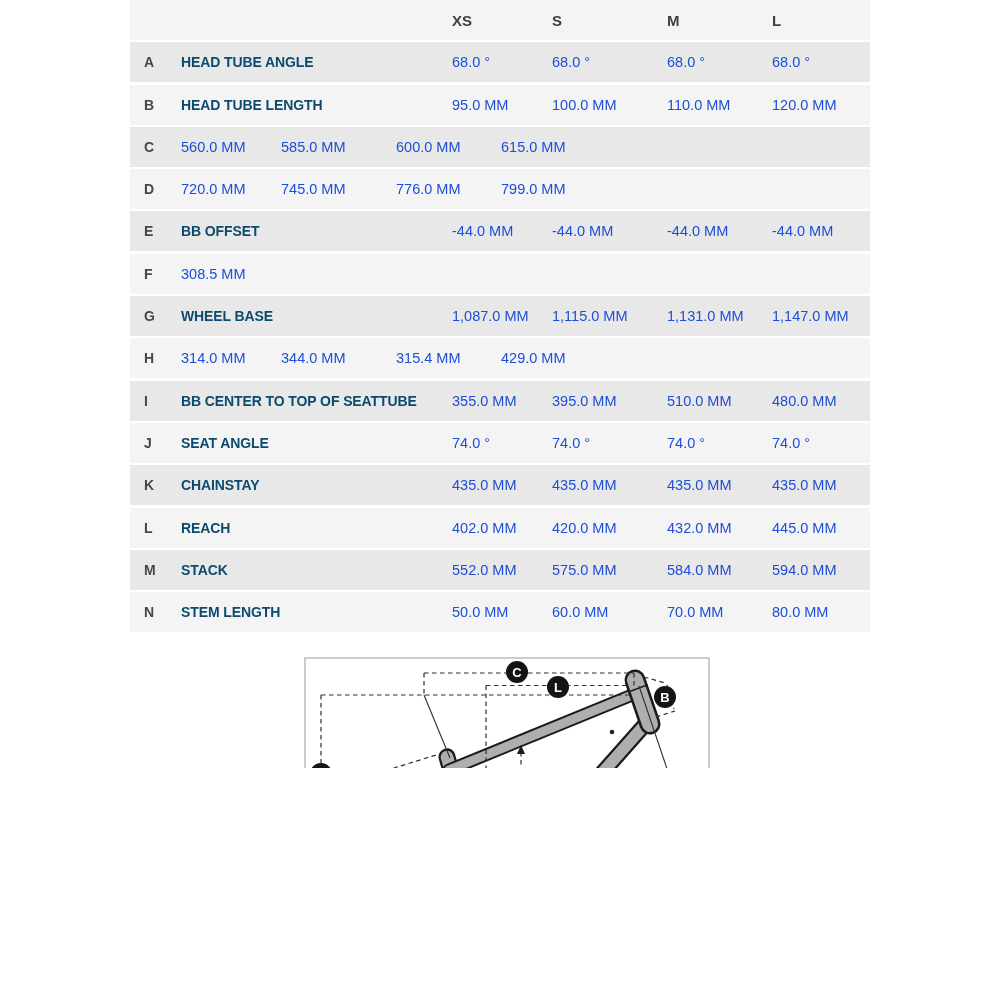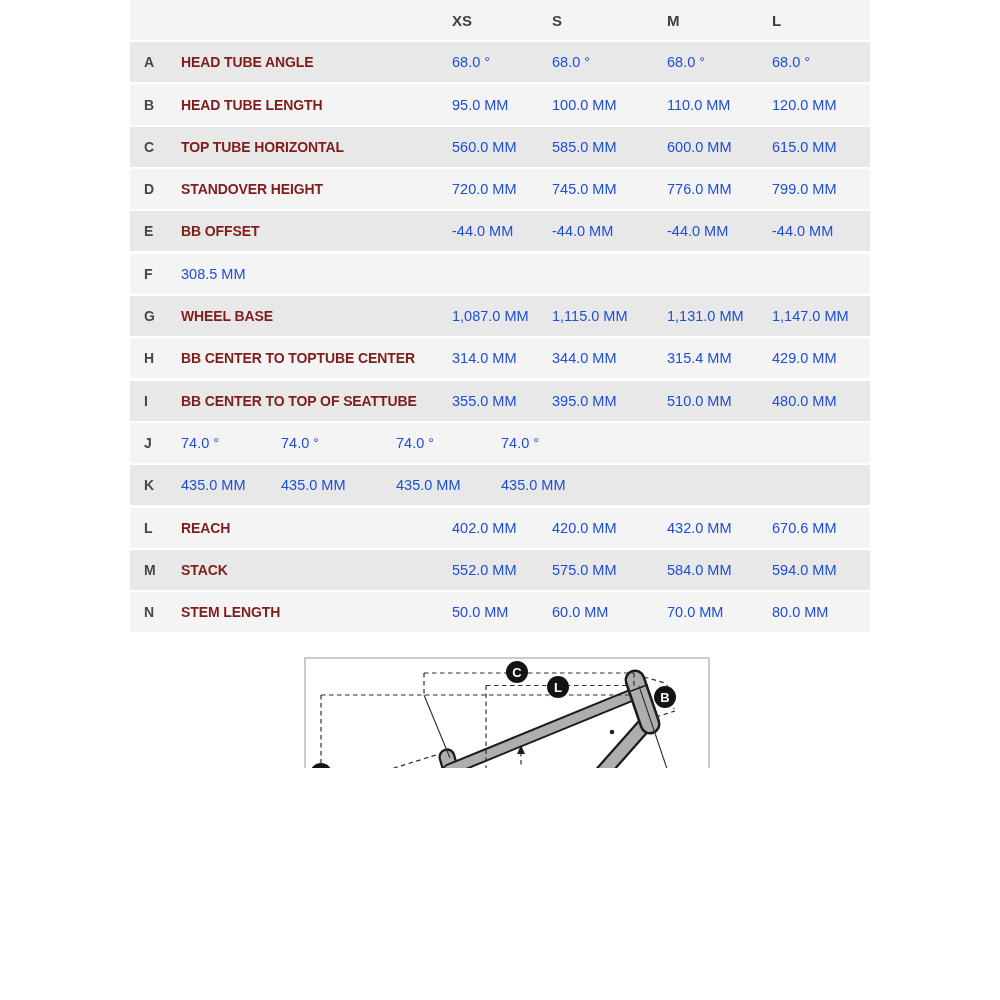--- a/index.html
+++ b/index.html
@@ -6,21 +6,21 @@
   .canvas{position:relative;width:1000px;height:768px;background:#ffffff;overflow:hidden;
           font-family:"Liberation Sans","DejaVu Sans",sans-serif;}
 
   
   .geo-table{position:absolute;left:130px;top:0;width:740px;}
   .thead{height:40px;margin-bottom:2.3px;background:#f4f4f4;display:flex;align-items:center;}
   .trow{height:40px;margin-bottom:2.3px;display:flex;align-items:center;}
   .trow.odd{background:#e8e8e8;}
   .trow.even{background:#f4f4f4;}
   .c-letter{width:51px;padding-left:14px;box-sizing:border-box;font-size:14px;font-weight:bold;color:#474747;}
-  .c-name{width:271px;font-size:14px;font-weight:bold;color:#7f1d1d;letter-spacing:-0.1px;}
+  .c-name{width:271px;font-size:14px;font-weight:bold;color:#0c4a6e;letter-spacing:-0.1px;}
   .c-val{font-size:14.5px;color:#1d4ed8;}
   .v0{width:100px;} .v1{width:115px;} .v2{width:105px;} .v3{flex:1;}
   .thead .c-val{font-size:15px;font-weight:bold;color:#3f3f3f;}
   .thead .pad{width:322px;}
 
   
   .diagram-box{position:absolute;left:304px;top:657px;width:402px;height:296px;
                border:2px solid #cccccc;background:#ffffff;}
   .diagram-box svg{overflow:visible;display:block;}
   .caption{position:absolute;left:304px;top:965px;width:406px;text-align:center;
@@ -60,29 +60,27 @@
         <div class="trow even">
           <div class="c-letter">B</div>
           <div class="c-name">HEAD TUBE LENGTH</div>
           <div class="c-val v0">95.0 MM</div>
           <div class="c-val v1">100.0 MM</div>
           <div class="c-val v2">110.0 MM</div>
           <div class="c-val v3">120.0 MM</div>
         </div>
         <div class="trow odd">
           <div class="c-letter">C</div>
-          <div class="c-name">TOP TUBE HORIZONTAL</div>
           <div class="c-val v0">560.0 MM</div>
           <div class="c-val v1">585.0 MM</div>
           <div class="c-val v2">600.0 MM</div>
           <div class="c-val v3">615.0 MM</div>
         </div>
         <div class="trow even">
           <div class="c-letter">D</div>
-          <div class="c-name">STANDOVER HEIGHT</div>
           <div class="c-val v0">720.0 MM</div>
           <div class="c-val v1">745.0 MM</div>
           <div class="c-val v2">776.0 MM</div>
           <div class="c-val v3">799.0 MM</div>
         </div>
         <div class="trow odd">
           <div class="c-letter">E</div>
           <div class="c-name">BB OFFSET</div>
           <div class="c-val v0">-44.0 MM</div>
           <div class="c-val v1">-44.0 MM</div>
@@ -99,55 +97,56 @@
         <div class="trow odd">
           <div class="c-letter">G</div>
           <div class="c-name">WHEEL BASE</div>
           <div class="c-val v0">1,087.0 MM</div>
           <div class="c-val v1">1,115.0 MM</div>
           <div class="c-val v2">1,131.0 MM</div>
           <div class="c-val v3">1,147.0 MM</div>
         </div>
         <div class="trow even">
           <div class="c-letter">H</div>
-          <div class="c-name">BB CENTER TO TOPTUBE CENTER</div>
           <div class="c-val v0">314.0 MM</div>
           <div class="c-val v1">344.0 MM</div>
           <div class="c-val v2">315.4 MM</div>
           <div class="c-val v3">429.0 MM</div>
         </div>
         <div class="trow odd">
           <div class="c-letter">I</div>
           <div class="c-name">BB CENTER TO TOP OF SEATTUBE</div>
           <div class="c-val v0">355.0 MM</div>
           <div class="c-val v1">395.0 MM</div>
           <div class="c-val v2">510.0 MM</div>
           <div class="c-val v3">480.0 MM</div>
         </div>
         <div class="trow even">
           <div class="c-letter">J</div>
+          <div class="c-name">SEAT ANGLE</div>
           <div class="c-val v0">74.0 °</div>
           <div class="c-val v1">74.0 °</div>
           <div class="c-val v2">74.0 °</div>
           <div class="c-val v3">74.0 °</div>
         </div>
         <div class="trow odd">
           <div class="c-letter">K</div>
+          <div class="c-name">CHAINSTAY</div>
           <div class="c-val v0">435.0 MM</div>
           <div class="c-val v1">435.0 MM</div>
           <div class="c-val v2">435.0 MM</div>
           <div class="c-val v3">435.0 MM</div>
         </div>
         <div class="trow even">
           <div class="c-letter">L</div>
           <div class="c-name">REACH</div>
           <div class="c-val v0">402.0 MM</div>
           <div class="c-val v1">420.0 MM</div>
           <div class="c-val v2">432.0 MM</div>
-          <div class="c-val v3">670.6 MM</div>
+          <div class="c-val v3">445.0 MM</div>
         </div>
         <div class="trow odd">
           <div class="c-letter">M</div>
           <div class="c-name">STACK</div>
           <div class="c-val v0">552.0 MM</div>
           <div class="c-val v1">575.0 MM</div>
           <div class="c-val v2">584.0 MM</div>
           <div class="c-val v3">594.0 MM</div>
         </div>
         <div class="trow even">

